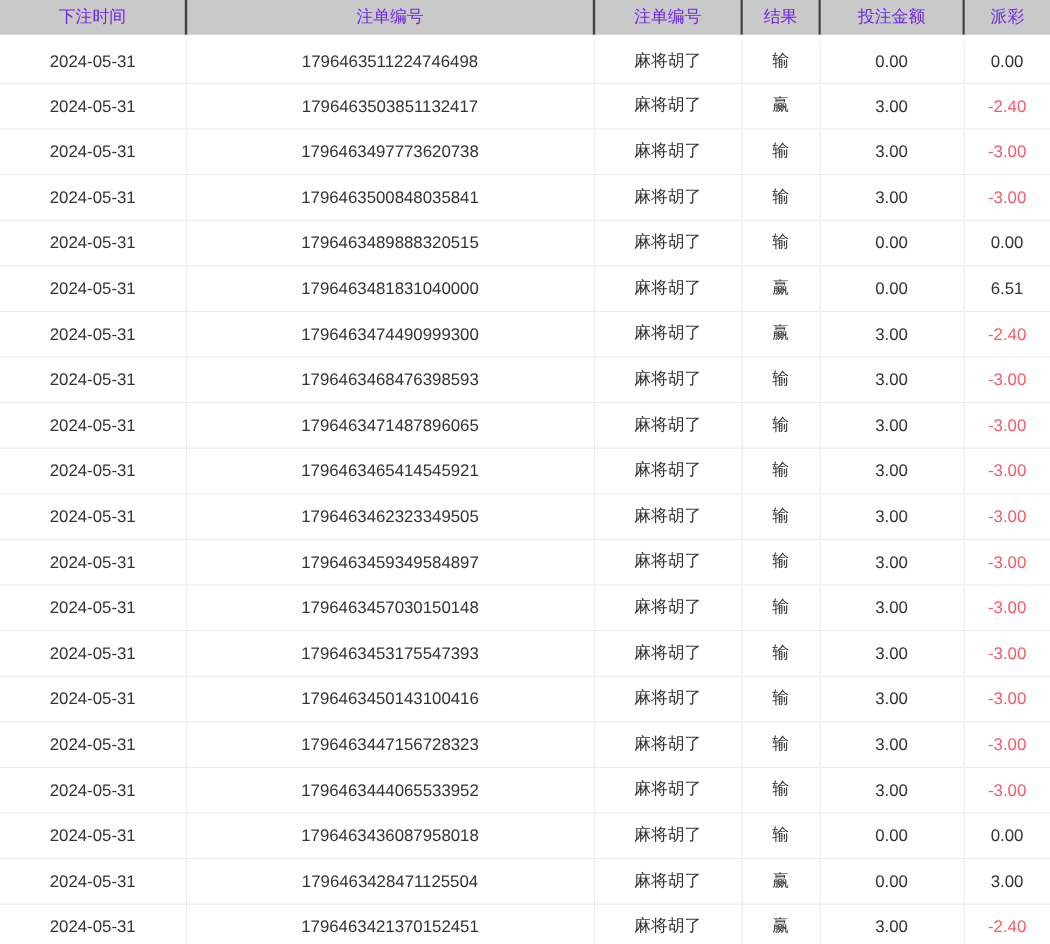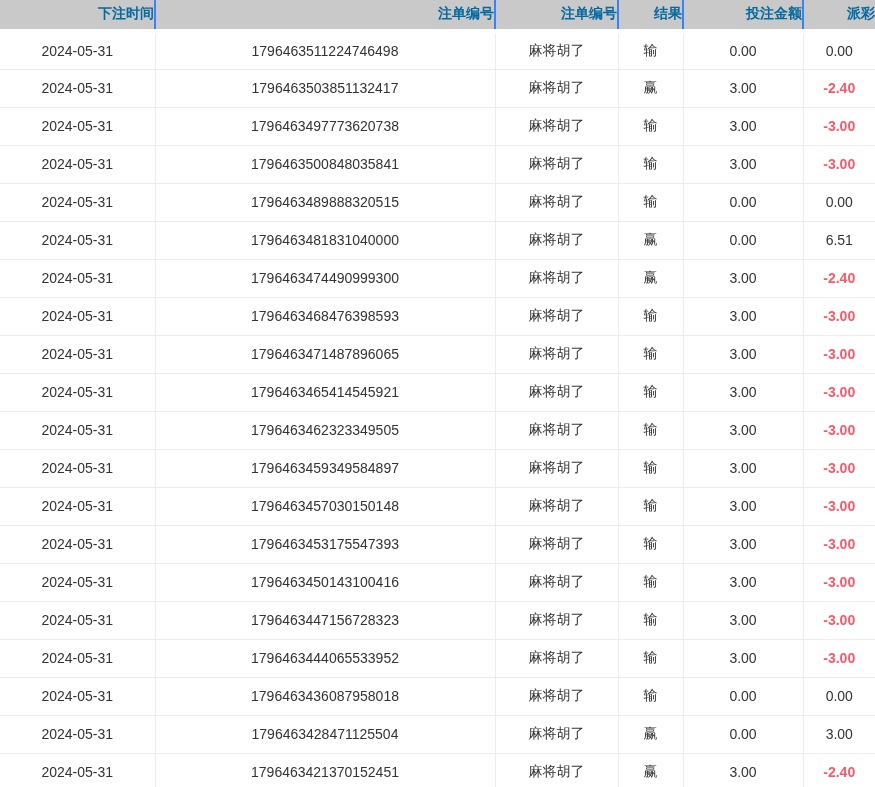--- a/index.html
+++ b/index.html
@@ -17,48 +17,47 @@
   table.bet-table {
     width: 875px;
     border-collapse: collapse;
     table-layout: fixed;
   }
   table.bet-table thead th {
     box-sizing: border-box;
     height: 31px;
     background: #c9c9c9;
     background-clip: padding-box;
-    color: #0369a1;
+    color: #6d28d9;
     font-size: 14px;
-    font-weight: bold;
-    text-align: right;
+    font-weight: normal;
+    text-align: center;
     padding: 0;
     border-bottom: 5px solid #ffffff;
   }
   table.bet-table thead th + th {
-    border-left: 2px solid #3b82f6;
+    border-left: 2px solid #404040;
   }
   table.bet-table tbody td {
     box-sizing: border-box;
     height: 38px;
     font-size: 14px;
     color: #333333;
     text-align: center;
     padding: 0;
     background: #ffffff;
     border-bottom: 1px solid #ededed;
     white-space: nowrap;
     overflow: hidden;
   }
   table.bet-table tbody td + td {
     border-left: 1px solid #ededed;
   }
   table.bet-table tbody td.neg {
     color: #f85a6a;
-    font-weight: bold;
   }
 </style>
 </head>
 <body>
 
 <div class="screen">
   <table class="bet-table">
     <colgroup>
         <col style="width: 155px;">
         <col style="width: 340px;">

